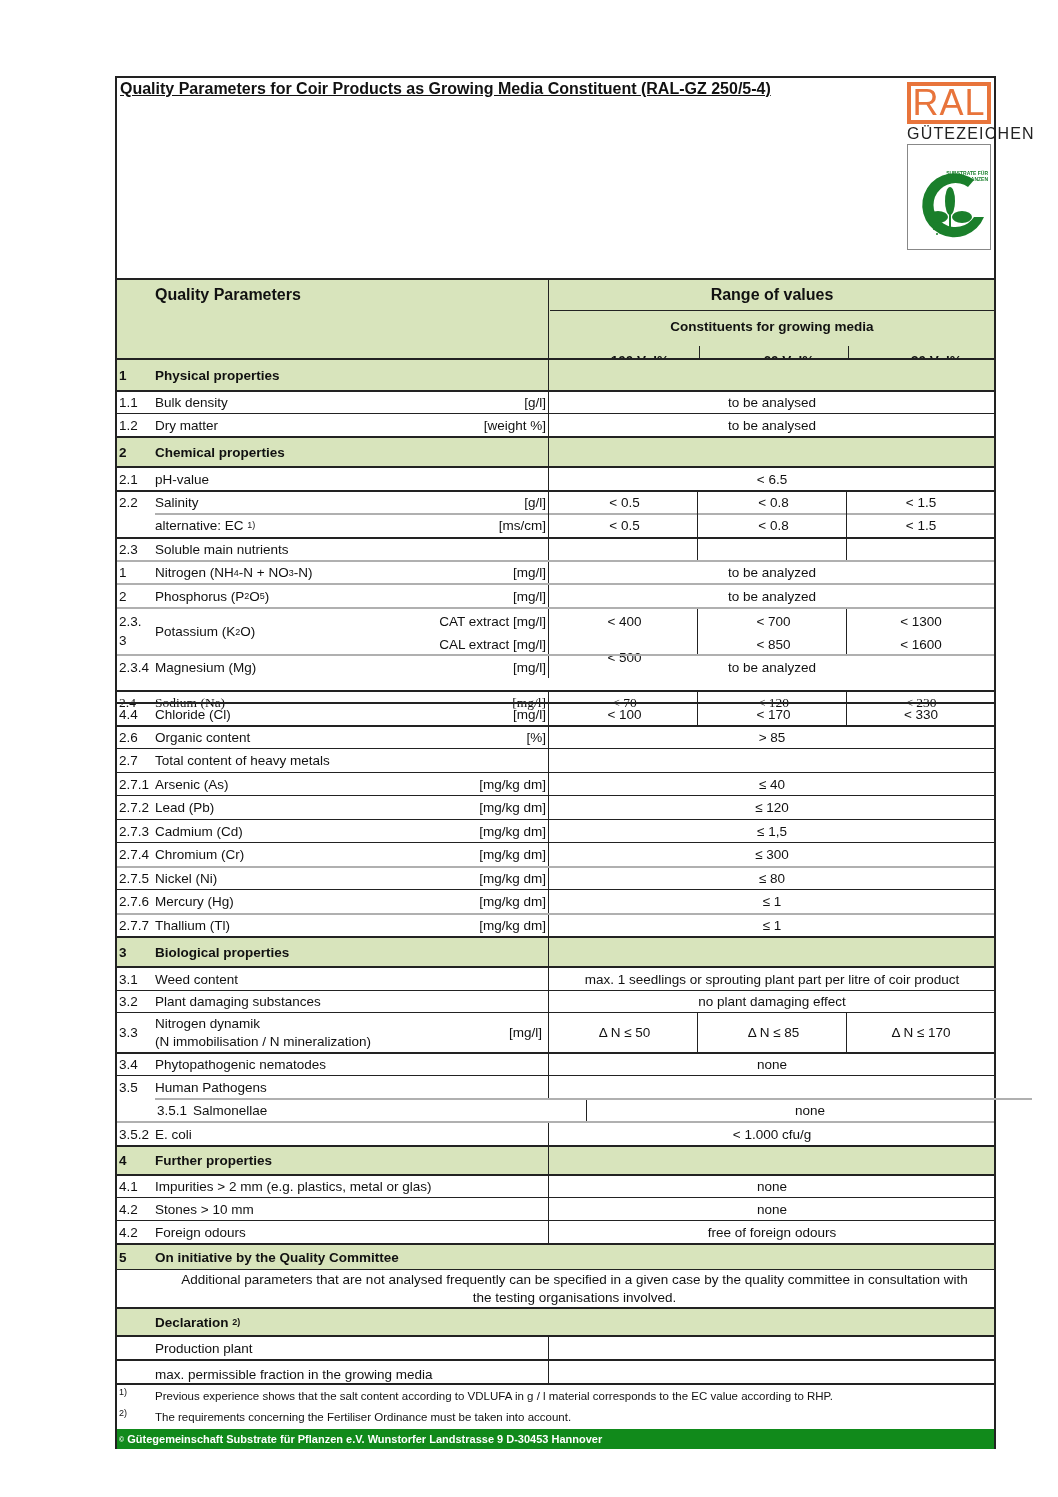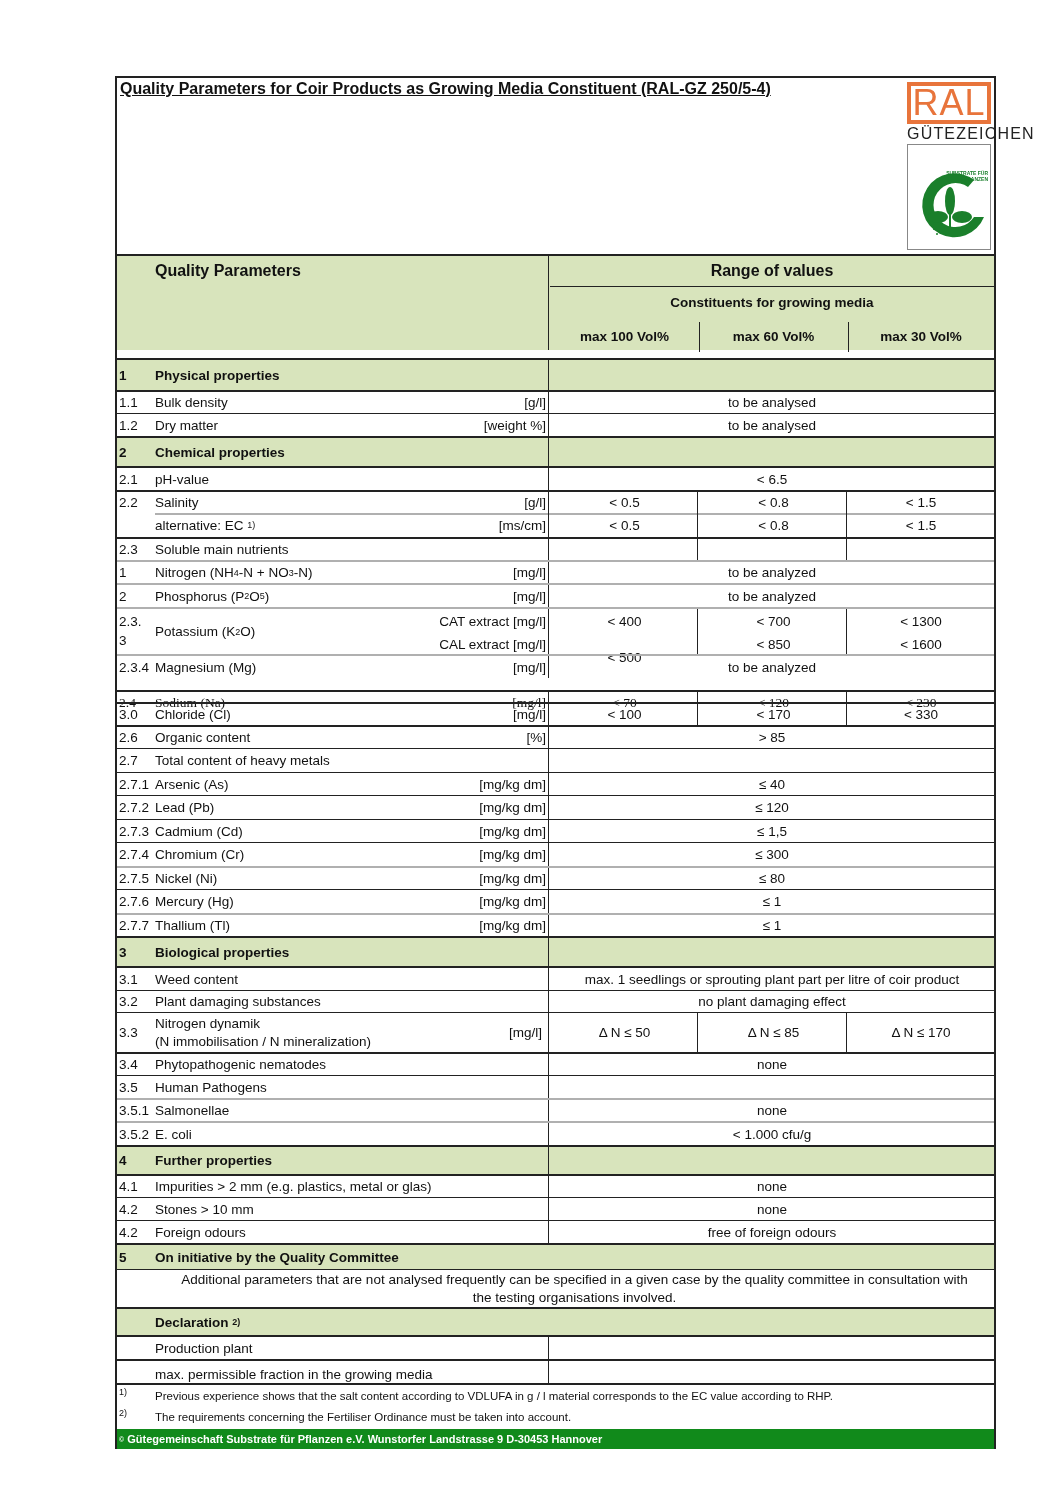--- a/index.html
+++ b/index.html
@@ -55,21 +55,21 @@
             <circle cx="58" cy="83" r="1"></circle>
             <circle cx="29" cy="89" r="1"></circle>
             <circle cx="55" cy="89" r="1"></circle>
           </g>
         <text x="80" y="30" font-size="5" text-anchor="end" fill="#1a7f2b" font-family="Liberation Sans, sans-serif" font-weight="bold">SUBSTRATE FÜR</text>
         <text x="80" y="36" font-size="5" text-anchor="end" fill="#1a7f2b" font-family="Liberation Sans, sans-serif" font-weight="bold">PFLANZEN</text>
       </svg>
     </div>
   </div>
 
-  <div class="row green hl-thick" style="top:176px;height:96px;">
+  <div class="row green hl-thick" style="top:200px;height:96px;">
     <div class="vline" style="left:431px;"></div>
     <div class="cell bold" style="left:38px;top:0;height:30px;font-size:16px;">Quality Parameters</div>
     <div class="cell bold" style="left:433px;width:444px;height:30px;justify-content:center;font-size:16px;">Range of values</div>
     <div style="position:absolute;left:433px;top:30px;width:444px;border-top:1px solid #222;"></div>
     <div class="cell bold" style="left:433px;width:444px;top:30px;height:32px;justify-content:center;">Constituents for growing media</div>
     <div class="cell bold v1" style="top:64px;height:32px;">max 100 Vol%</div>
     <div class="cell bold v2" style="top:64px;height:32px;">max 60 Vol%</div>
     <div class="cell bold v3" style="top:64px;height:32px;">max 30 Vol%</div>
     <div style="position:absolute;left:582px;top:66px;height:30px;border-left:1px solid #222;"></div>
     <div style="position:absolute;left:731px;top:66px;height:30px;border-left:1px solid #222;"></div>
@@ -198,21 +198,21 @@
     <div class="cell lbl">Sodium (Na)</div>
     <div class="cell unit">[mg/l]</div>
     <div class="cell v1">&lt; 70</div>
     <div class="cell v2">&lt; 120</div>
     <div class="cell v3">&lt; 230</div>
   </div>
   <div class="row hl-thick" style="top:624px;height:23px;">
     <div class="vline" style="left:431px;"></div>
       <div class="vline" style="left:580px;"></div>
       <div class="vline" style="left:729px;"></div>
-    <div class="cell num">3.0</div>
+    <div class="cell num">4.4</div>
     <div class="cell lbl">Chloride (Cl)</div>
     <div class="cell unit">[mg/l]</div>
     <div class="cell v1">&lt; 100</div>
     <div class="cell v2">&lt; 170</div>
     <div class="cell v3">&lt; 330</div>
   </div>
   <div class="row hl-thick" style="top:647px;height:23px;">
     <div class="vline" style="left:431px;"></div>
     <div class="cell num">2.6</div>
     <div class="cell lbl">Organic content</div>
@@ -309,21 +309,21 @@
     <div class="vline" style="left:431px;"></div>
     <div class="cell num">3.4</div>
     <div class="cell lbl">Phytopathogenic nematodes</div>
     <div class="cell vfull">none</div>
   </div>
   <div class="row hl-thin" style="top:997px;height:23px;">
     <div class="vline" style="left:431px;"></div>
     <div class="cell num">3.5</div>
     <div class="cell lbl">Human Pathogens</div>
   </div>
-  <div class="row hl-grey" style="top:1020px;height:23px;">
+  <div class="row hl-grey" style="top:1020px;height:23px;margin-left:38px;">
     <div class="vline" style="left:431px;"></div>
     <div class="cell num">3.5.1</div>
     <div class="cell lbl">Salmonellae</div>
     <div class="cell vfull">none</div>
   </div>
   <div class="row hl-grey" style="top:1043px;height:24px;padding-left:12px;">
     <div class="vline" style="left:431px;"></div>
     <div class="cell num">3.5.2</div>
     <div class="cell lbl">E. coli</div>
     <div class="cell vfull">&lt; 1.000  cfu/g</div>

